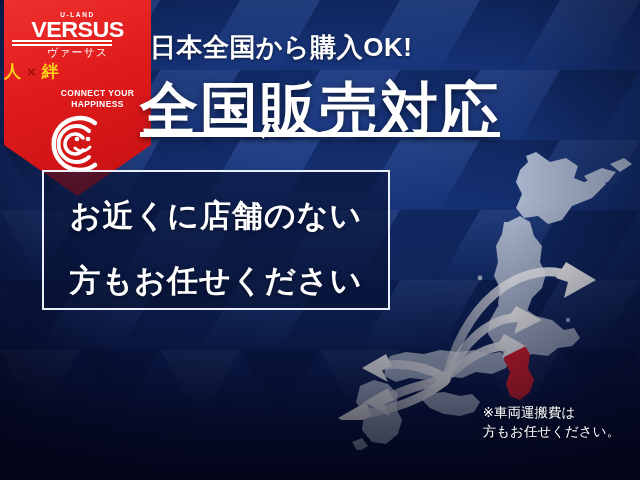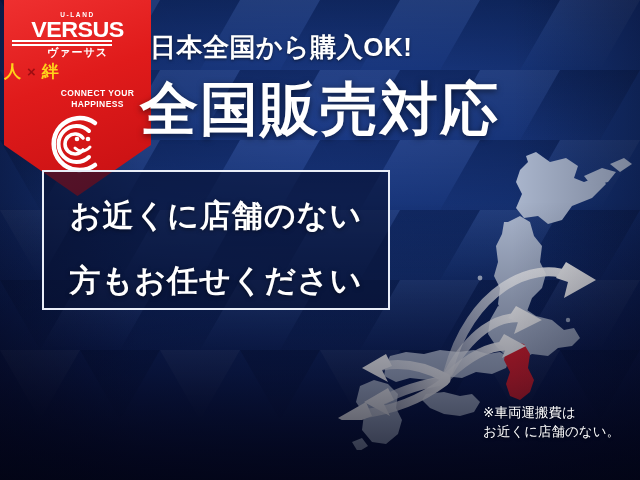--- a/index.html
+++ b/index.html
@@ -50,21 +50,21 @@
   }
   .versus{
     position:absolute;top:19px;left:0;width:100%;text-align:center;
     color:#fff;font-size:22px;font-weight:bold;letter-spacing:-.5px;
     line-height:1;transform:scaleX(1.06);
   }
   .vrule{position:absolute;left:8px;width:100px;height:2px;background:#fff;}
   .vrule.a{top:40px;} .vrule.b{top:44px;}
   .vaasasu{
     position:absolute;top:46px;left:0;width:100%;text-align:center;
-    color:#fff;font-size:11px;font-weight:bold;letter-spacing:1px;line-height:1.2;
+    color:#fff;font-size:11px;font-weight:normal;letter-spacing:1px;line-height:1.2;
   }
   .hk{
     position:absolute;top:63px;left:0;width:100%;text-align:left;
     font-size:17px;font-weight:bold;line-height:1;
   }
   .hk .y{color:#ffd21a;}
   .hk .x{color:#9e0d12;margin:0 6px;font-size:15px;}
   .cyh{
     position:absolute;top:88px;left:0;width:100%;text-align:center;
     color:#fff;font-size:8.5px;font-weight:bold;letter-spacing:.4px;line-height:1.25;margin-left:20px;
@@ -74,21 +74,21 @@
 
   
   .t-top{
     position:absolute;left:150px;top:30px;
     color:#fff;font-size:26px;font-weight:bold;letter-spacing:.5px;
     text-shadow:0 1px 3px rgba(0,0,0,.55);white-space:nowrap;
   }
   .t-big{
     position:absolute;left:140px;top:80px;
     color:#fff;font-size:58px;font-weight:bold;letter-spacing:2px;line-height:1;
-    text-shadow:0 2px 6px rgba(0,0,0,.55);white-space:nowrap;
+    text-shadow:0 2px 6px rgba(0,0,0,.55);white-space:nowrap;text-decoration:underline;
   }
 
   
   .box{
     position:absolute;left:42px;top:170px;width:348px;height:140px;
     border:2px solid #e9eef8;background:rgba(8,17,52,.62);
     box-sizing:border-box;
   }
   .box-line{
     position:absolute;left:0;width:100%;text-align:center;
@@ -323,16 +323,16 @@
   <div class="t-big">全国販売対応</div>
 
   <div class="box">
     <div class="box-line l1">お近くに店舗のない</div>
     <div class="box-line l2">方もお任せください</div>
   </div>
 
 
   <div class="note">
     <div>※車両運搬費は</div>
-    <div>お近くに店舗のない。</div>
+    <div>方もお任せください。</div>
   </div>
 
 </div>
 
 </body></html>

